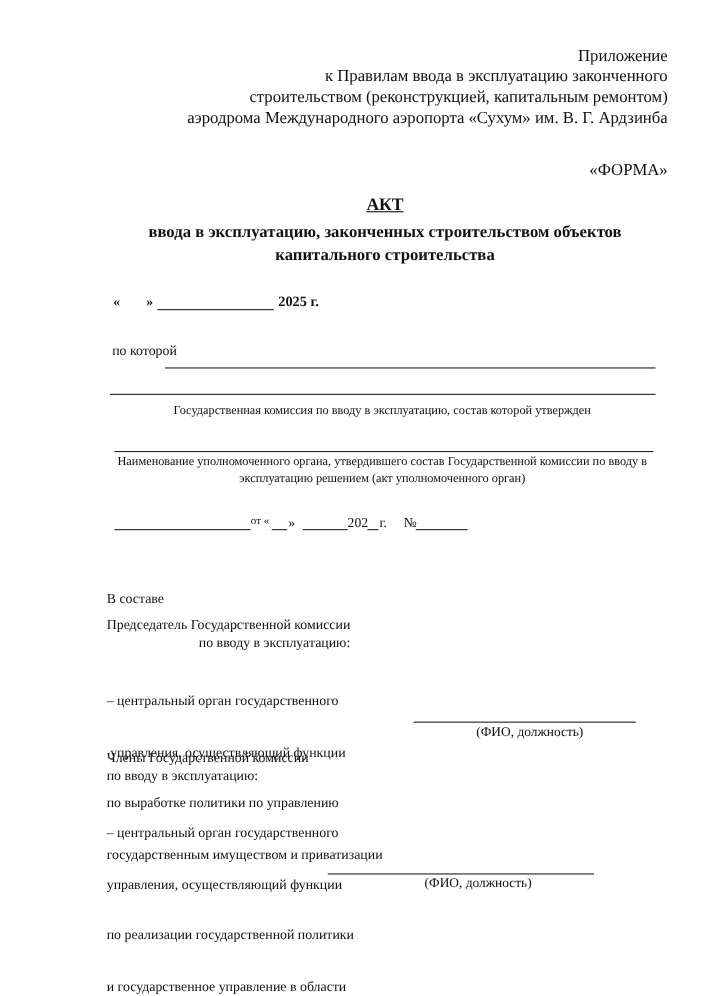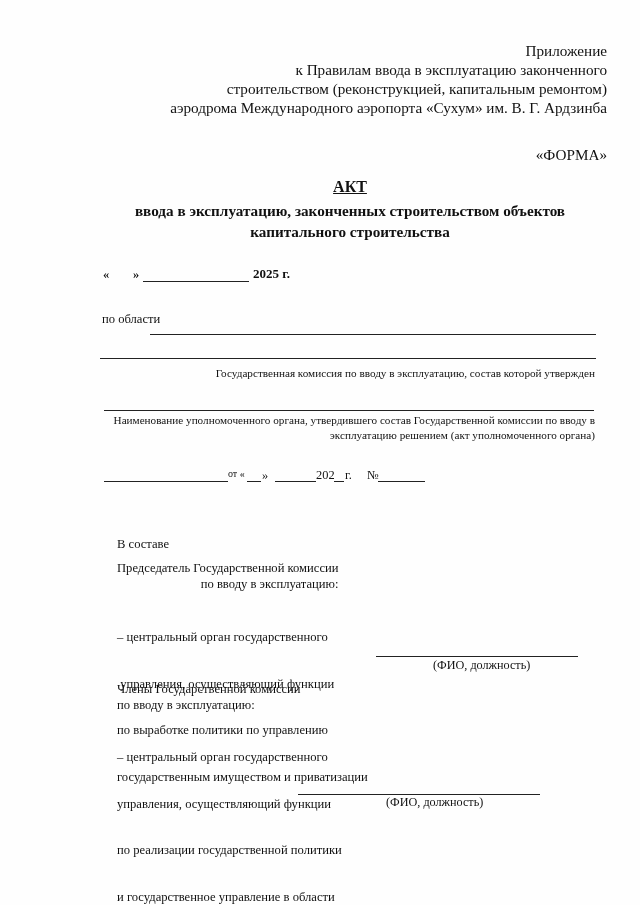--- a/index.html
+++ b/index.html
@@ -59,26 +59,26 @@
     .line {
       position: absolute;
       border-bottom: 1px solid #222;
       height: 0;
     }
 
     .caption {
       position: absolute;
       left: 100px;
       width: 495px;
-      text-align: right;
+      text-align: center;
       font-size: 11.2px;
       line-height: 15px;
     }
 
-    .blk { position: absolute; font-size: 12.6px; line-height: 15.5px; white-space: nowrap; margin-left: 20px; }
+    .blk { position: absolute; font-size: 12.6px; line-height: 15.5px; white-space: nowrap; }
   </style>
 </head>
 <body>
 
 <div class="page">
 
   <div class="appendix">
     <div>Приложение</div>
     <div>к Правилам ввода в эксплуатацию законченного</div>
     <div>строительством (реконструкцией, капитальным ремонтом)</div>
@@ -91,30 +91,30 @@
     <div class="act">АКТ</div>
     <div>ввода в эксплуатацию, законченных строительством объектов</div>
     <div>капитального строительства</div>
   </div>
 
   <div class="abs bold" style="left:103px; top:267px; font-size:12.4px;">«</div>
   <div class="abs bold" style="left:133px; top:267px; font-size:12.4px;">»</div>
   <div class="line" style="left:143px; top:281px; width:106px;"></div>
   <div class="abs bold" style="left:253px; top:266px; font-size:13px;">2025 г.</div>
 
-  <div class="abs" style="left:102px; top:312px; font-size:12.6px;">по области</div>
+  <div class="abs" style="left:102px; top:312px; font-size:12.6px;">по которой</div>
   <div class="line" style="left:150px; top:334px; width:446px;"></div>
   <div class="line" style="left:100px; top:358px; width:496px;"></div>
 
   <div class="caption" style="top:366px;">Государственная комиссия по вводу в эксплуатацию, состав которой утвержден</div>
 
   <div class="line" style="left:104px; top:410px; width:490px;"></div>
   <div class="caption" style="top:413px;font-family:Liberation Serif, serif;">
     <div>Наименование уполномоченного органа, утвердившего состав Государственной комиссии по вводу в</div>
-    <div>эксплуатацию решением (акт уполномоченного органа)</div>
+    <div>эксплуатацию решением (акт уполномоченного орган)</div>
   </div>
 
   <div class="line" style="left:104px; top:481px; width:124px;"></div>
   <div class="abs" style="left:228px; top:468px; font-size:10px;">от «</div>
   <div class="line" style="left:247px; top:481px; width:14px;"></div>
   <div class="abs" style="left:262px; top:468px; font-size:12.4px;">»</div>
   <div class="line" style="left:275px; top:481px; width:41px;"></div>
   <div class="abs" style="left:316px; top:468px; font-size:12.4px;">202</div>
   <div class="line" style="left:334px; top:481px; width:10px;"></div>
   <div class="abs" style="left:345px; top:468px; font-size:12.4px;">г.</div>

